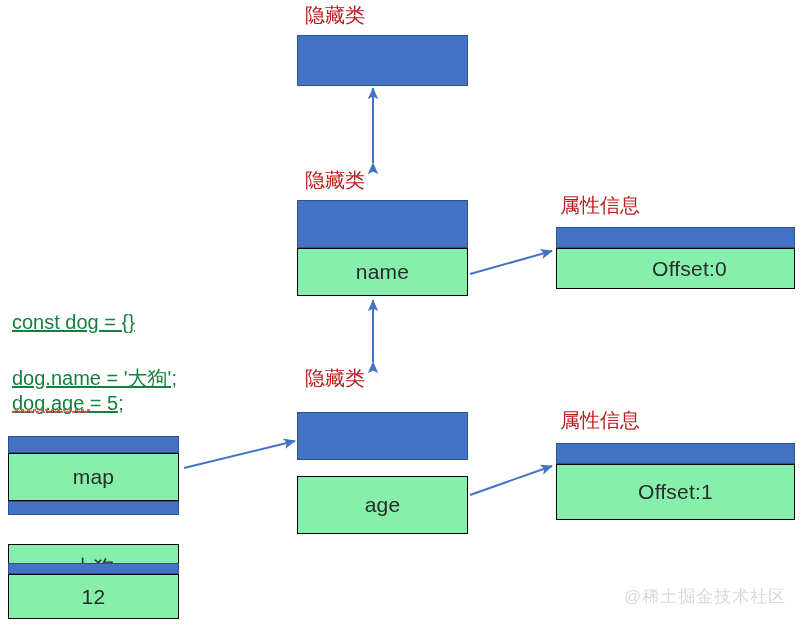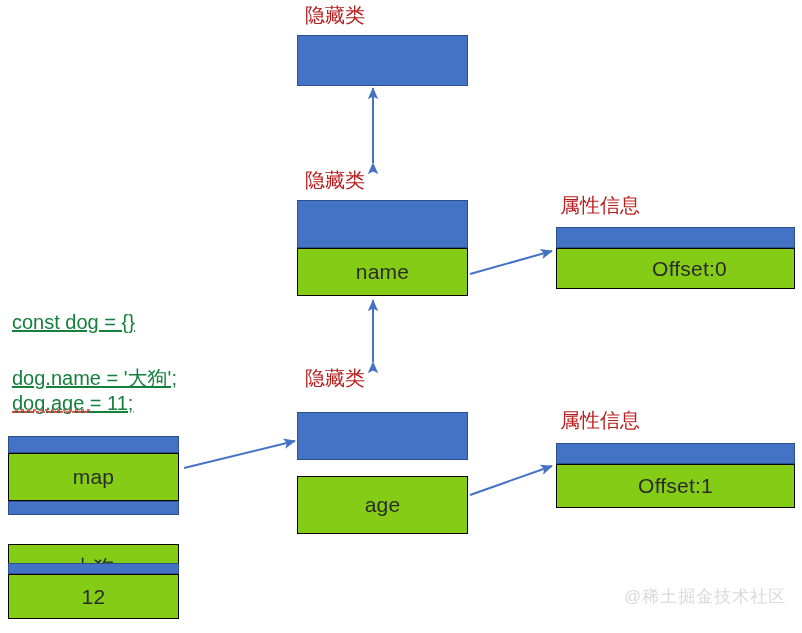--- a/index.html
+++ b/index.html
@@ -21,21 +21,21 @@
   }
   .band {
     position: absolute;
     box-sizing: border-box;
     background: #4472C4;
     border: 1px solid #2d508f;
   }
   .cell {
     position: absolute;
     box-sizing: border-box;
-    background: #84cc16;
+    background: #86efac;
     border: 1px solid #000000;
     display: flex;
     align-items: center;
     justify-content: center;
     color: #2b2b2b;
     font-size: 21px;
     letter-spacing: .2px;
   }
 
   
@@ -130,25 +130,25 @@
   <div class="caption" style="left:305px; top:368px;">隐藏类</div>
   <div class="band" style="left:297px; top:412px; width:171px; height:48px;"></div>
   <div class="cell" style="left:297px; top:476px; width:171px; height:58px;">age</div>
 
   <div class="caption" style="left:560px; top:195px;">属性信息</div>
   <div class="band" style="left:556px; top:227px; width:239px; height:21px;"></div>
   <div class="cell" style="left:556px; top:248px; width:239px; height:41px;padding-left:28px;">Offset:0</div>
 
   <div class="caption" style="left:560px; top:410px;">属性信息</div>
   <div class="band" style="left:556px; top:443px; width:239px; height:21px;"></div>
-  <div class="cell" style="left:556px; top:464px; width:239px; height:44px;">Offset:1</div>
+  <div class="cell" style="left:556px; top:464px; width:239px; height:56px;">Offset:1</div>
 
   <div class="code-line" style="left:12px; top:312px;">const dog = {}</div>
   <div class="code-line" style="left:12px; top:368px;">dog.name = '大狗';</div>
-  <div class="code-line" style="left:12px; top:393px;">dog.age = 11;</div>
+  <div class="code-line" style="left:12px; top:393px;">dog.age = 5;</div>
   <div class="squiggle" style="left:12px; top:409px; width:78px;"></div>
 
   <div class="band" style="left:8px; top:436px; width:171px; height:17px;"></div>
   <div class="cell" style="left:8px; top:453px; width:171px; height:48px;">map</div>
 
   <div class="band" style="left:8px; top:501px; width:171px; height:14px;"></div>
   <div class="cell" style="left:8px; top:544px; width:171px; height:48px;">大狗</div>
 
   <div class="band" style="left:8px; top:563px; width:171px; height:11px;"></div>
   <div class="cell" style="left:8px; top:574px; width:171px; height:45px;">12</div>

